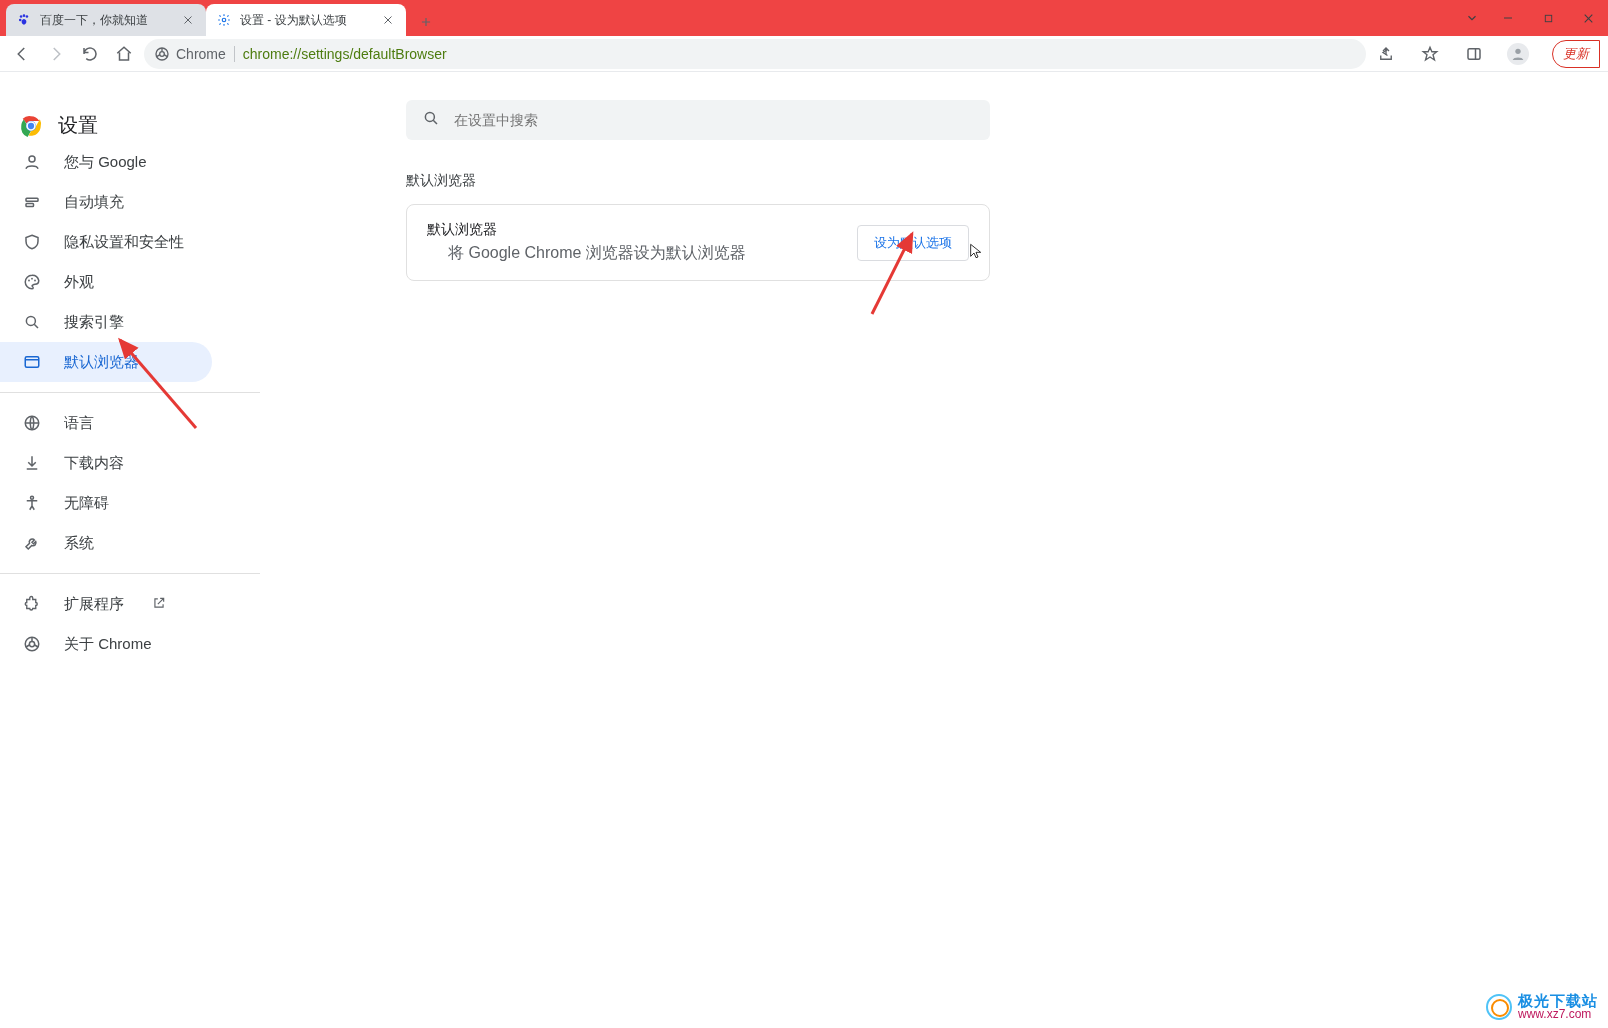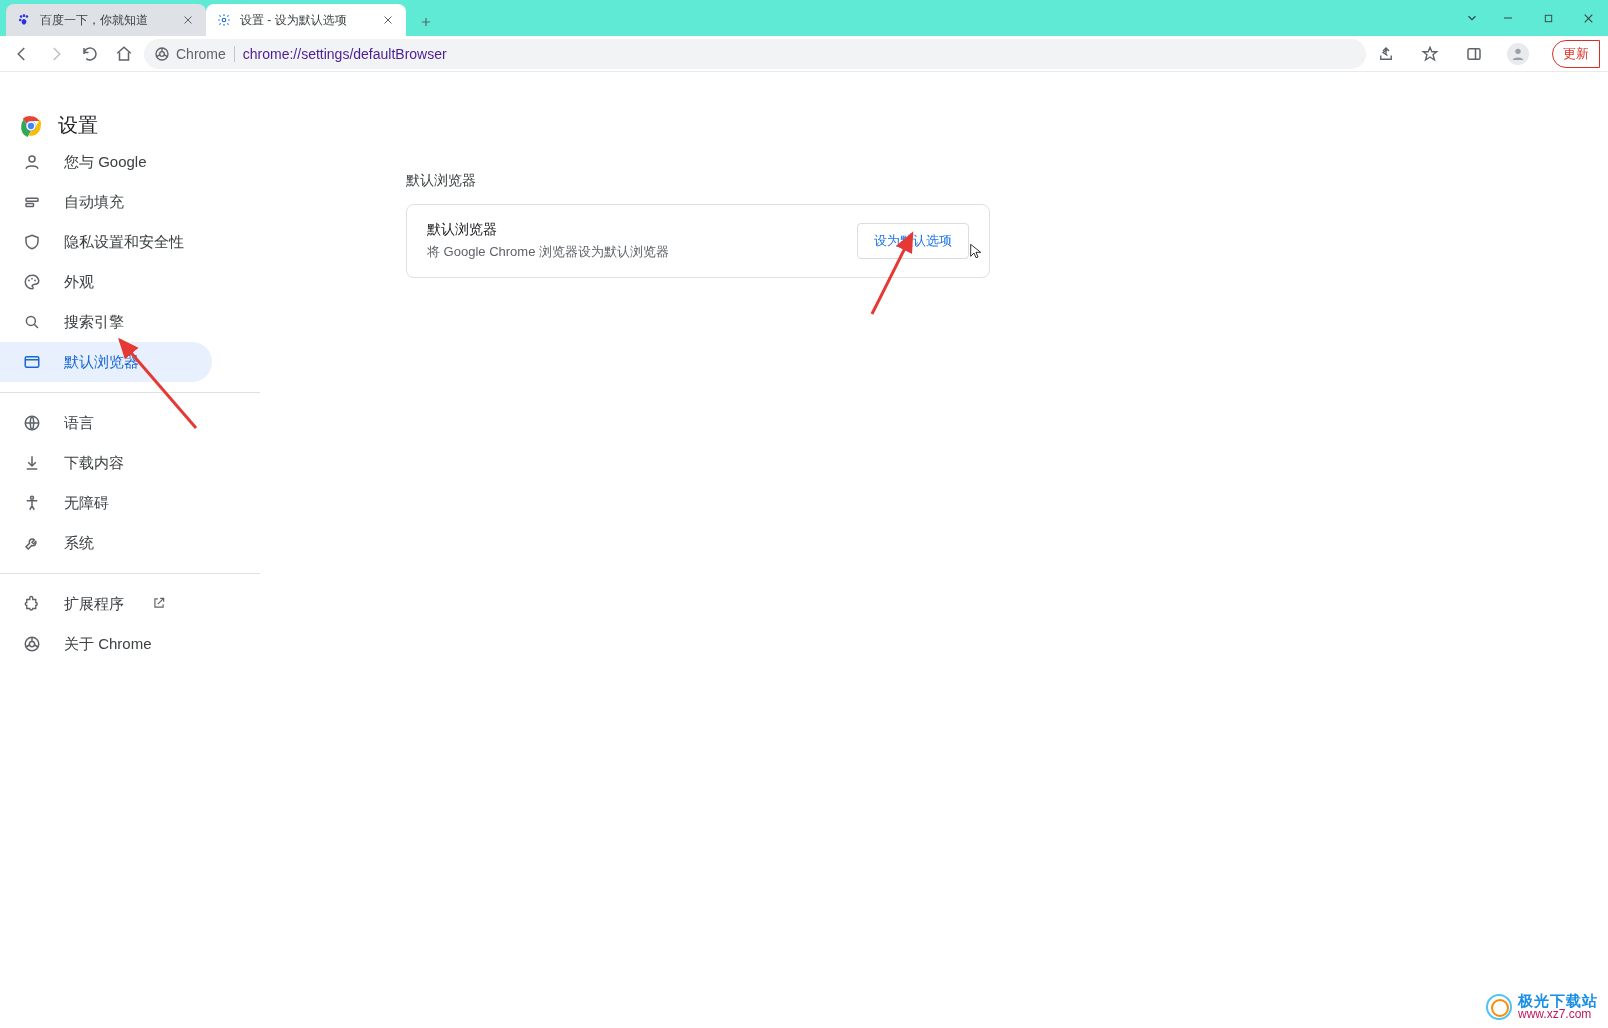--- a/index.html
+++ b/index.html
@@ -1,40 +1,40 @@
 <!DOCTYPE html>
 <html><head>
 <meta charset="utf-8">
 <style>
   * { margin: 0; padding: 0; box-sizing: border-box; font-family: "Microsoft YaHei", "Segoe UI", Arial, sans-serif; }
   body { background: #fff; width: 1608px; height: 1028px; overflow: hidden; position: relative; }
 
   
-  .tab-strip { height: 36px; background: #5eead4; display: flex; align-items: flex-end; padding-left: 6px; }
+  .tab-strip { height: 36px; background: #ef4444; display: flex; align-items: flex-end; padding-left: 6px; }
   .tab { height: 32px; width: 200px; display: flex; align-items: center; padding: 0 10px; border-top-left-radius: 8px; border-top-right-radius: 8px; font-size: 12px; color: #3c4043; gap: 8px; position: relative; }
   .tab.inactive { background: #dee1e6; }
   .tab.active { background: #fff; }
   .tab .favicon { width: 16px; height: 16px; display:flex; align-items:center; justify-content:center; flex:0 0 16px;}
   .tab .title { flex: 1; white-space: nowrap; overflow: hidden; text-overflow: ellipsis; }
   .tab .close { width:16px; height:16px; display:flex; align-items:center; justify-content:center; color:#5f6368; cursor:pointer;}
   .newtab { width:28px; height:28px; margin-left:6px; display:flex; align-items:center; justify-content:center; color:#5f6368; border-radius:50%; cursor:pointer;}
   .win-controls { margin-left:auto; display:flex; align-items:center; height:36px; }
   .win-controls .wbtn { width:40px; height:30px; display:flex; align-items:center; justify-content:center; color:#3c4043; cursor:pointer;}
   .tabs-dropdown { width:32px; height:30px; display:flex; align-items:center; justify-content:center; color:#3c4043; cursor:pointer;}
 
   
   .toolbar { height: 36px; background:#fff; border-bottom:1px solid #e8eaed; display:flex; align-items:center; padding:0 8px; gap:6px; }
   .tbtn { width:28px; height:28px; display:flex; align-items:center; justify-content:center; color:#5f6368; border-radius:50%; cursor:pointer;}
   .tbtn.disabled { color:#bdc1c6; cursor:default;}
   .omnibox { flex:1; height:30px; background:#f1f3f4; border-radius:16px; display:flex; align-items:center; padding:0 10px; gap:8px; font-size:14px; color:#5f6368;}
   .omnibox .secure { display:flex; align-items:center; gap:6px; color:#5f6368;}
   .omnibox .secure .label { color:#5f6368; }
   .omnibox .sep { width:1px; height:16px; background:#c1c4c8; }
-  .omnibox .url { color:#4c1d95; }
-  .toolbar-right { display:flex; align-items:center; gap:16px; }
+  .omnibox .url { color:#4d7c0f; }
+  .toolbar-right { display:flex; align-items:center; gap:16px;font-style:italic; }
   .update-pill { height:28px; border:1px solid #d93025; color:#d93025; border-radius:14px 0 0 14px; display:flex; align-items:center; padding:0 10px; font-size:13px; cursor:pointer; margin-left:4px;}
   .profile-avatar { width:22px; height:22px; border-radius:50%; background:#e8eaed; display:flex; align-items:center; justify-content:center;}
 
   
   .content { position:absolute; top:72px; left:0; right:0; bottom:0; display:flex; }
   
   
   .settings-header { position:absolute; top:20px; left:18px; display:flex; align-items:center; gap:14px;margin-top:20px;}
   .chrome-logo { width:26px; height:26px; }
   .settings-title { font-size:20px; color:#202124; }
@@ -50,21 +50,21 @@
   
   .search-wrap { position:absolute; top:28px; left:406px; width:584px; height:40px; background:#f1f3f4; border-radius:6px; display:flex; align-items:center; padding:0 16px; gap:14px;}
   .search-wrap .sicon { color:#5f6368; }
   .search-wrap input { border:none; background:transparent; outline:none; font-size:14px; color:#3c4043; flex:1;}
 
   
   .main { flex:1; padding:100px 0 0 146px; }
   .section-title { font-size:14px; color:#3c4043; margin-bottom:14px; }
   .card { width:584px; border:1px solid #e0e0e0; border-radius:8px; padding:16px 20px; display:flex; align-items:center; justify-content:space-between; box-shadow:0 0 0 rgba(0,0,0,0);}
   .card-left .ct { font-size:14px; color:#202124; margin-bottom:4px;}
-  .card-left .cs { font-size:13px; color:#5f6368; }
+  .card-left .cs { font-size:16px; color:#5f6368;margin-left:21px; }
   .default-btn { border:1px solid #dadce0; color:#1a73e8; background:#fff; height:36px; padding:0 16px; border-radius:4px; font-size:13px; cursor:pointer;}
 
   
   .arrow { position:absolute; pointer-events:none; }
   .cursor-annot { position:absolute; width:14px; height:20px; pointer-events:none;}
   
   
   .watermark { position:absolute; right:10px; bottom:8px; display:flex; align-items:center; gap:6px; font-size:15px; }
   .watermark .wm1 { color:#1a8fe3; font-weight:600; letter-spacing:1px;}
   .watermark .wm2 { color:#be185d; font-size:12px;}
@@ -211,20 +211,29 @@
         <path d="M42 24a18 18 0 0 1-22.3 17.5l7.1-12.3A9.3 9.3 0 0 0 33.3 24l.1-.2 7-12.1A18 18 0 0 1 42 24z" fill="#fbbc05"></path>
         <circle cx="24" cy="24" r="9.3" fill="#4285f4"></circle>
           <circle cx="24" cy="24" r="7" fill="#fff" opacity="0"></circle>
         <circle cx="24" cy="24" r="7.3" fill="#4285f4"></circle>
           <circle cx="24" cy="24" r="7.3" fill="none" stroke="#fff" stroke-width="3"></circle>
       </svg>
     </span>
     <span class="settings-title">设置</span>
   </div>
 
+  <div class="search-wrap">
+    <span class="sicon">
+      <svg viewBox="0 0 24 24" width="18" height="18">
+          <circle cx="10.5" cy="10.5" r="6" stroke="#5f6368" stroke-width="2" fill="none"></circle>
+          <path d="M20 20l-5-5" stroke="#5f6368" stroke-width="2"></path>
+        </svg>
+    </span>
+    <input type="text" placeholder="在设置中搜索" style="">
+  </div>
 
   <div class="sidebar">
     <div class="side-item">
       <span class="icon">
           <svg viewBox="0 0 24 24" width="18" height="18">
             <circle cx="12" cy="8" r="4" stroke="#5f6368" stroke-width="2" fill="none"></circle>
             <path d="M4 21c1-5 15-5 16 0" stroke="#5f6368" stroke-width="2" fill="none"></path>
           </svg>
         </span>
       <span>您与 Google</span>

